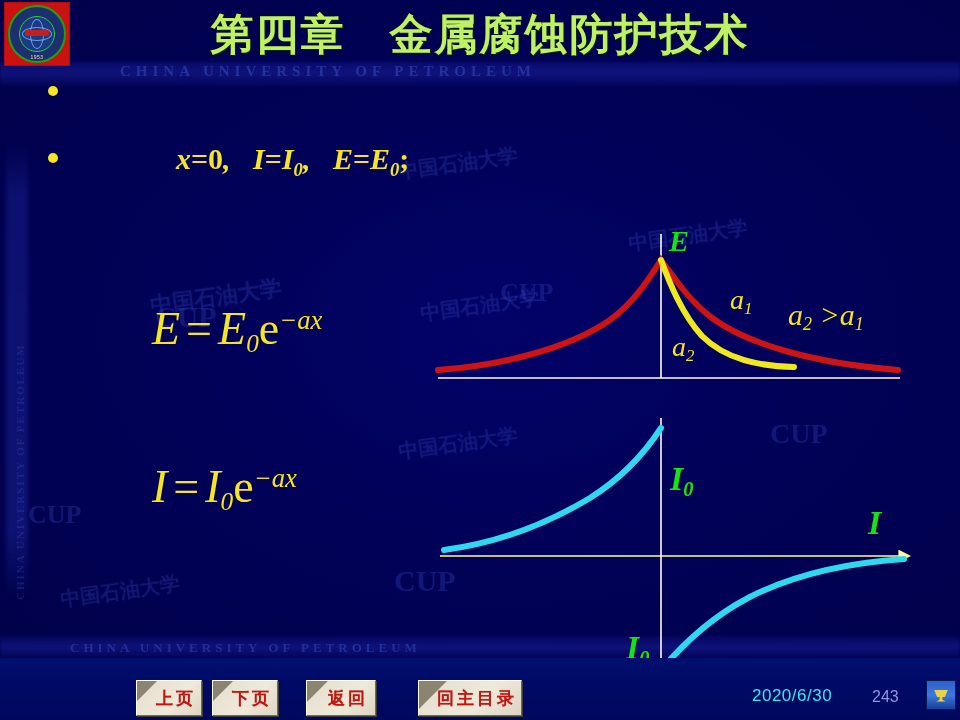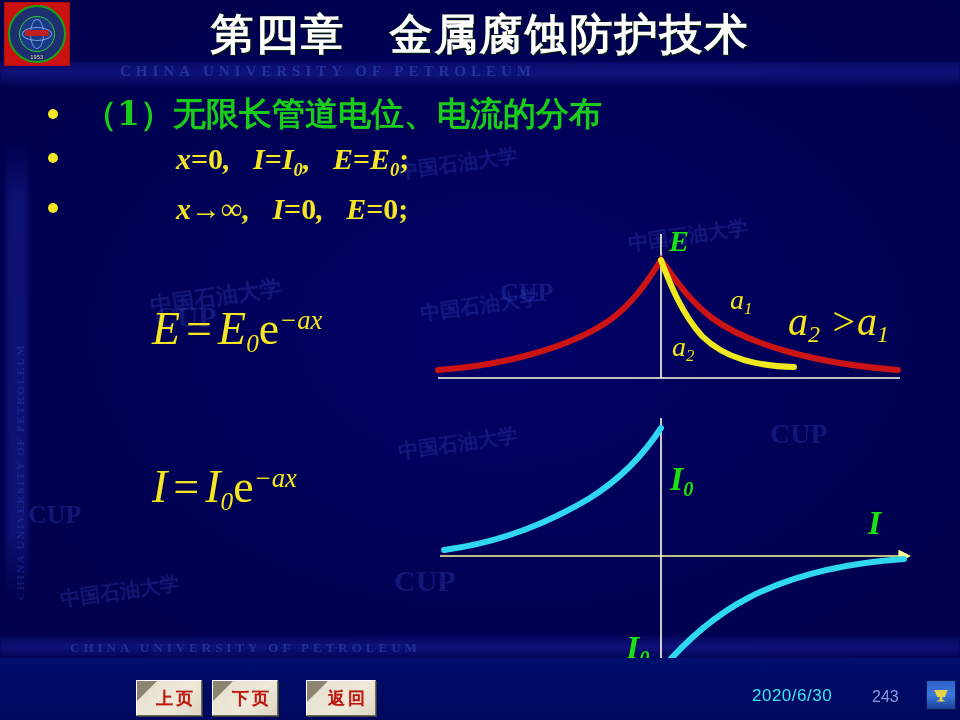--- a/index.html
+++ b/index.html
@@ -102,21 +102,21 @@
     font-size: 5px; color: #f0e0a0; font-family: "Liberation Sans", sans-serif;
     letter-spacing: .5px;
   }
   
   .title {
     position: absolute;
     left: 0; top: 6px; width: 960px;
     text-align: center;
     font-size: 43px;
     font-weight: bold;
-    color: #ffffff;
+    color: #bef264;
     letter-spacing: 2px;
     text-shadow: 0 0 2px rgba(0,0,0,.9), 1px 1px 0 #003300;
     font-family: "DejaVu Serif", "Liberation Serif", serif;
   }
   .title .gap { display:inline-block; width: 44px; }
   
   .bullets { position: absolute; left: 0; top: 92px; width: 960px; }
   .bullet-row {
     display: flex;
     align-items: baseline;
@@ -276,30 +276,25 @@
     <div class="year">1953</div>
   </div>
 
   <div class="title">
     <span>第四章</span><span class="gap"></span><span>金属腐蚀防护技术</span>
   </div>
 
   <div class="bullets">
     <div class="bullet-row">
       <div class="bullet-dot"></div>
-      <div class="b-text-green">（1）无限长管道电位、电流的分布</div>
     </div>
     <div class="bullet-row">
       <div class="bullet-dot"></div>
       <div class="b-text-yellow"><i>x</i><span class="up">=0</span>,&nbsp;&nbsp; <i>I</i><span class="up">=</span><i>I</i><sub>0</sub>,&nbsp;&nbsp; <i>E</i><span class="up">=</span><i>E</i><sub>0</sub><span class="up">;</span></div>
     </div>
-    <div class="bullet-row">
-      <div class="bullet-dot"></div>
-      <div class="b-text-yellow"><i>x</i><span class="up">→∞</span>,&nbsp;&nbsp; <i>I</i><span class="up">=0</span>,&nbsp;&nbsp; <i>E</i><span class="up">=0;</span></div>
-    </div>
   </div>
 
   <div class="formula" id="formula-E">
     <span>E</span><span class="eq">=</span><span>E</span><sub>0</sub><span class="rm">e</span><sup>−ax</sup>
   </div>
 
   <div class="formula" id="formula-I">
     <span>I</span><span class="eq">=</span><span>I</span><sub>0</sub><span class="rm">e</span><sup>−ax</sup>
   </div>
 
@@ -311,21 +306,21 @@
       <line x1="231" y1="12" x2="231" y2="156" stroke="#ffffe0" stroke-width="1.6"></line>
 
       <path d="M 8 148 C 70 144, 140 126, 180 98 C 205 80, 220 55, 231 38
                C 242 52, 256 76, 282 96 C 320 124, 390 142, 468 148" fill="none" stroke="#cc1414" stroke-width="6" stroke-linecap="round"></path>
 
       <path d="M 231 38 C 240 62, 252 92, 272 114 C 296 138, 330 144, 364 145" fill="none" stroke="#f0e81e" stroke-width="6" stroke-linecap="round"></path>
     </svg>
     <div class="axis-label" style="left:239px; top:2px; font-size:30px;">E</div>
     <div class="curve-label" style="left:300px; top:62px; font-size:28px;">a<sub>1</sub></div>
     <div class="curve-label" style="left:242px; top:109px; font-size:28px;text-align:center;">a<sub>2</sub></div>
-    <div class="curve-label" style="left:358px; top:76px; font-size:40px;text-align:right;">a<sub>2</sub> &gt;a<sub>1</sub></div>
+    <div class="curve-label" style="left:358px; top:76px; font-size:30px;text-align:right;">a<sub>2</sub> &gt;a<sub>1</sub></div>
   </div>
 
   <div class="chart" id="chart-I">
     <svg width="510" height="270" viewBox="0 0 510 270">
       <defs>
         <marker id="arrowY" markerWidth="8" markerHeight="8" refX="6" refY="4" orient="auto">
           <polygon points="0 0, 8 4, 0 8" fill="#ffff90"></polygon>
         </marker>
       </defs>
 
@@ -346,20 +341,23 @@
 
   <div class="nav-btn" id="btn-prev">
     <span>上页</span>
   </div>
   <div class="nav-btn" id="btn-next">
     <span>下页</span>
   </div>
   <div class="nav-btn" id="btn-back">
     <span>返回</span>
   </div>
+  <div class="nav-btn" id="btn-home">
+    <span>回主目录</span>
+  </div>
 
   <div class="date-text">2020/6/30</div>
   <div class="page-num">243</div>
   <div class="footer-badge">
     <div class="cup"></div>
   </div>
 
 </div>
 
 </body></html>

